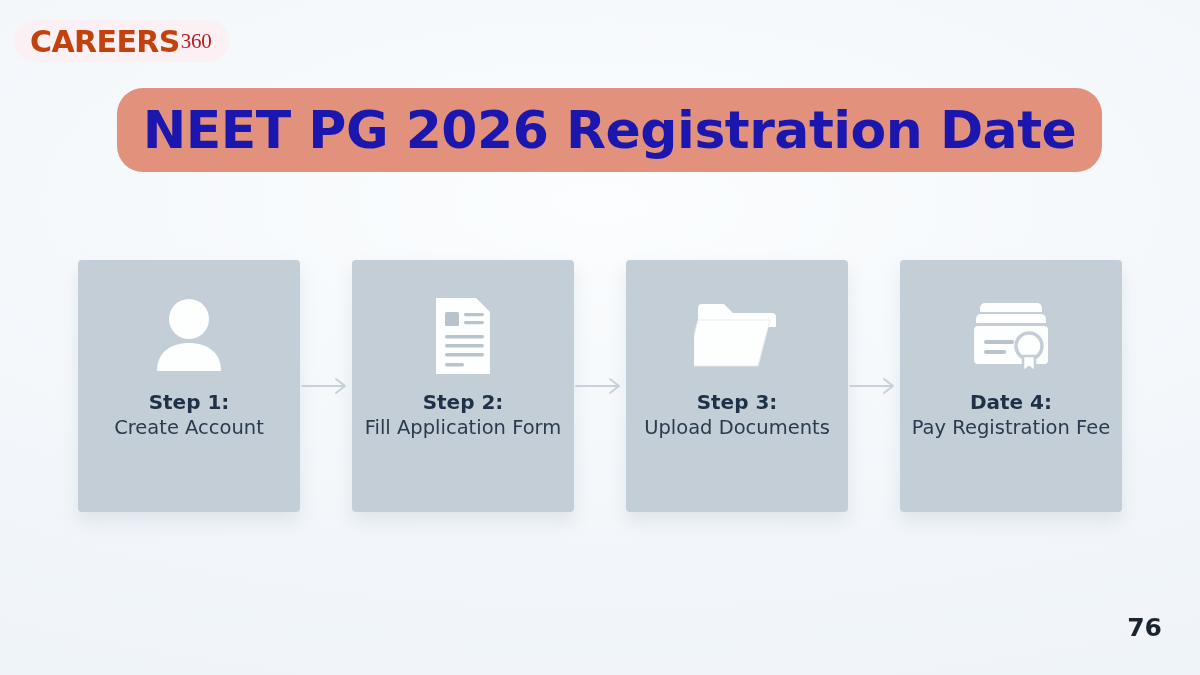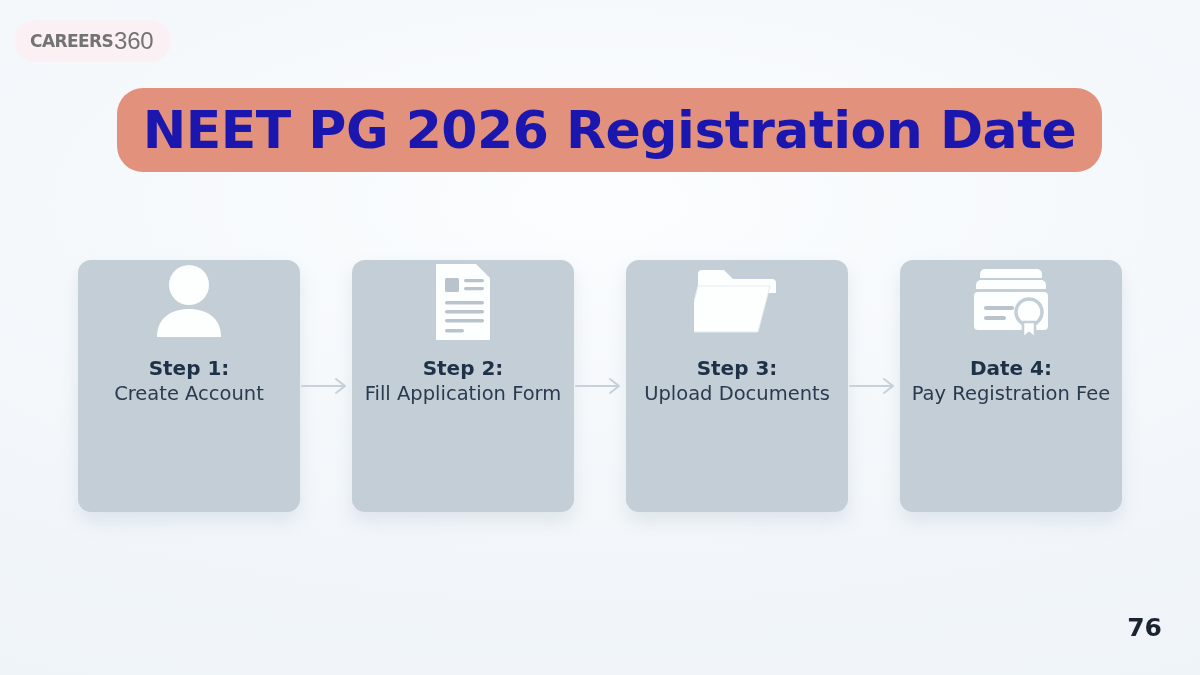--- a/index.html
+++ b/index.html
@@ -30,30 +30,30 @@
     padding: 0 18px 0 16px;
     border-radius: 21px;
     background: #fbf0f4;
     display: flex;
     align-items: center;
     gap: 1px;
   }
   .logo-careers {
     font-family: "DejaVu Sans", sans-serif;
     font-weight: 700;
-    font-size: 17px;
+    font-size: 30px;
     letter-spacing: -0.6px;
-    color: #737373;
+    color: #c2410c;
   }
   .logo-360 {
-    font-family: Liberation Sans, sans-serif;
+    font-family: Liberation Serif, serif;
     font-weight: 400;
-    font-size: 24px;
+    font-size: 21px;
     letter-spacing: -0.3px;
-    color: #737373;
+    color: #b91c1c;
   }
 
   
   .title-banner {
     position: absolute;
     left: 117px;
     top: 88px;
     width: 985px;
     height: 84px;
     background: #e2917d;
@@ -79,26 +79,27 @@
     top: 260px;
     width: 1044px;
     height: 252px;
     display: flex;
     align-items: center;
   }
   .step-card {
     width: 222px;
     height: 252px;
     background: #c4ced7;
-    border-radius: 13px;
+    border-radius: 4px;
     box-shadow: 0 10px 18px rgba(120, 140, 160, 0.16);
     display: flex;
     flex-direction: column;
     align-items: center;
     justify-content: flex-start;
+    padding-top: 34px;
     box-sizing: border-box;
     flex: 0 0 auto;
   }
   .step-icon {
     height: 84px;
     display: flex;
     align-items: center;
     justify-content: center;
     margin-bottom: 12px;
   }

